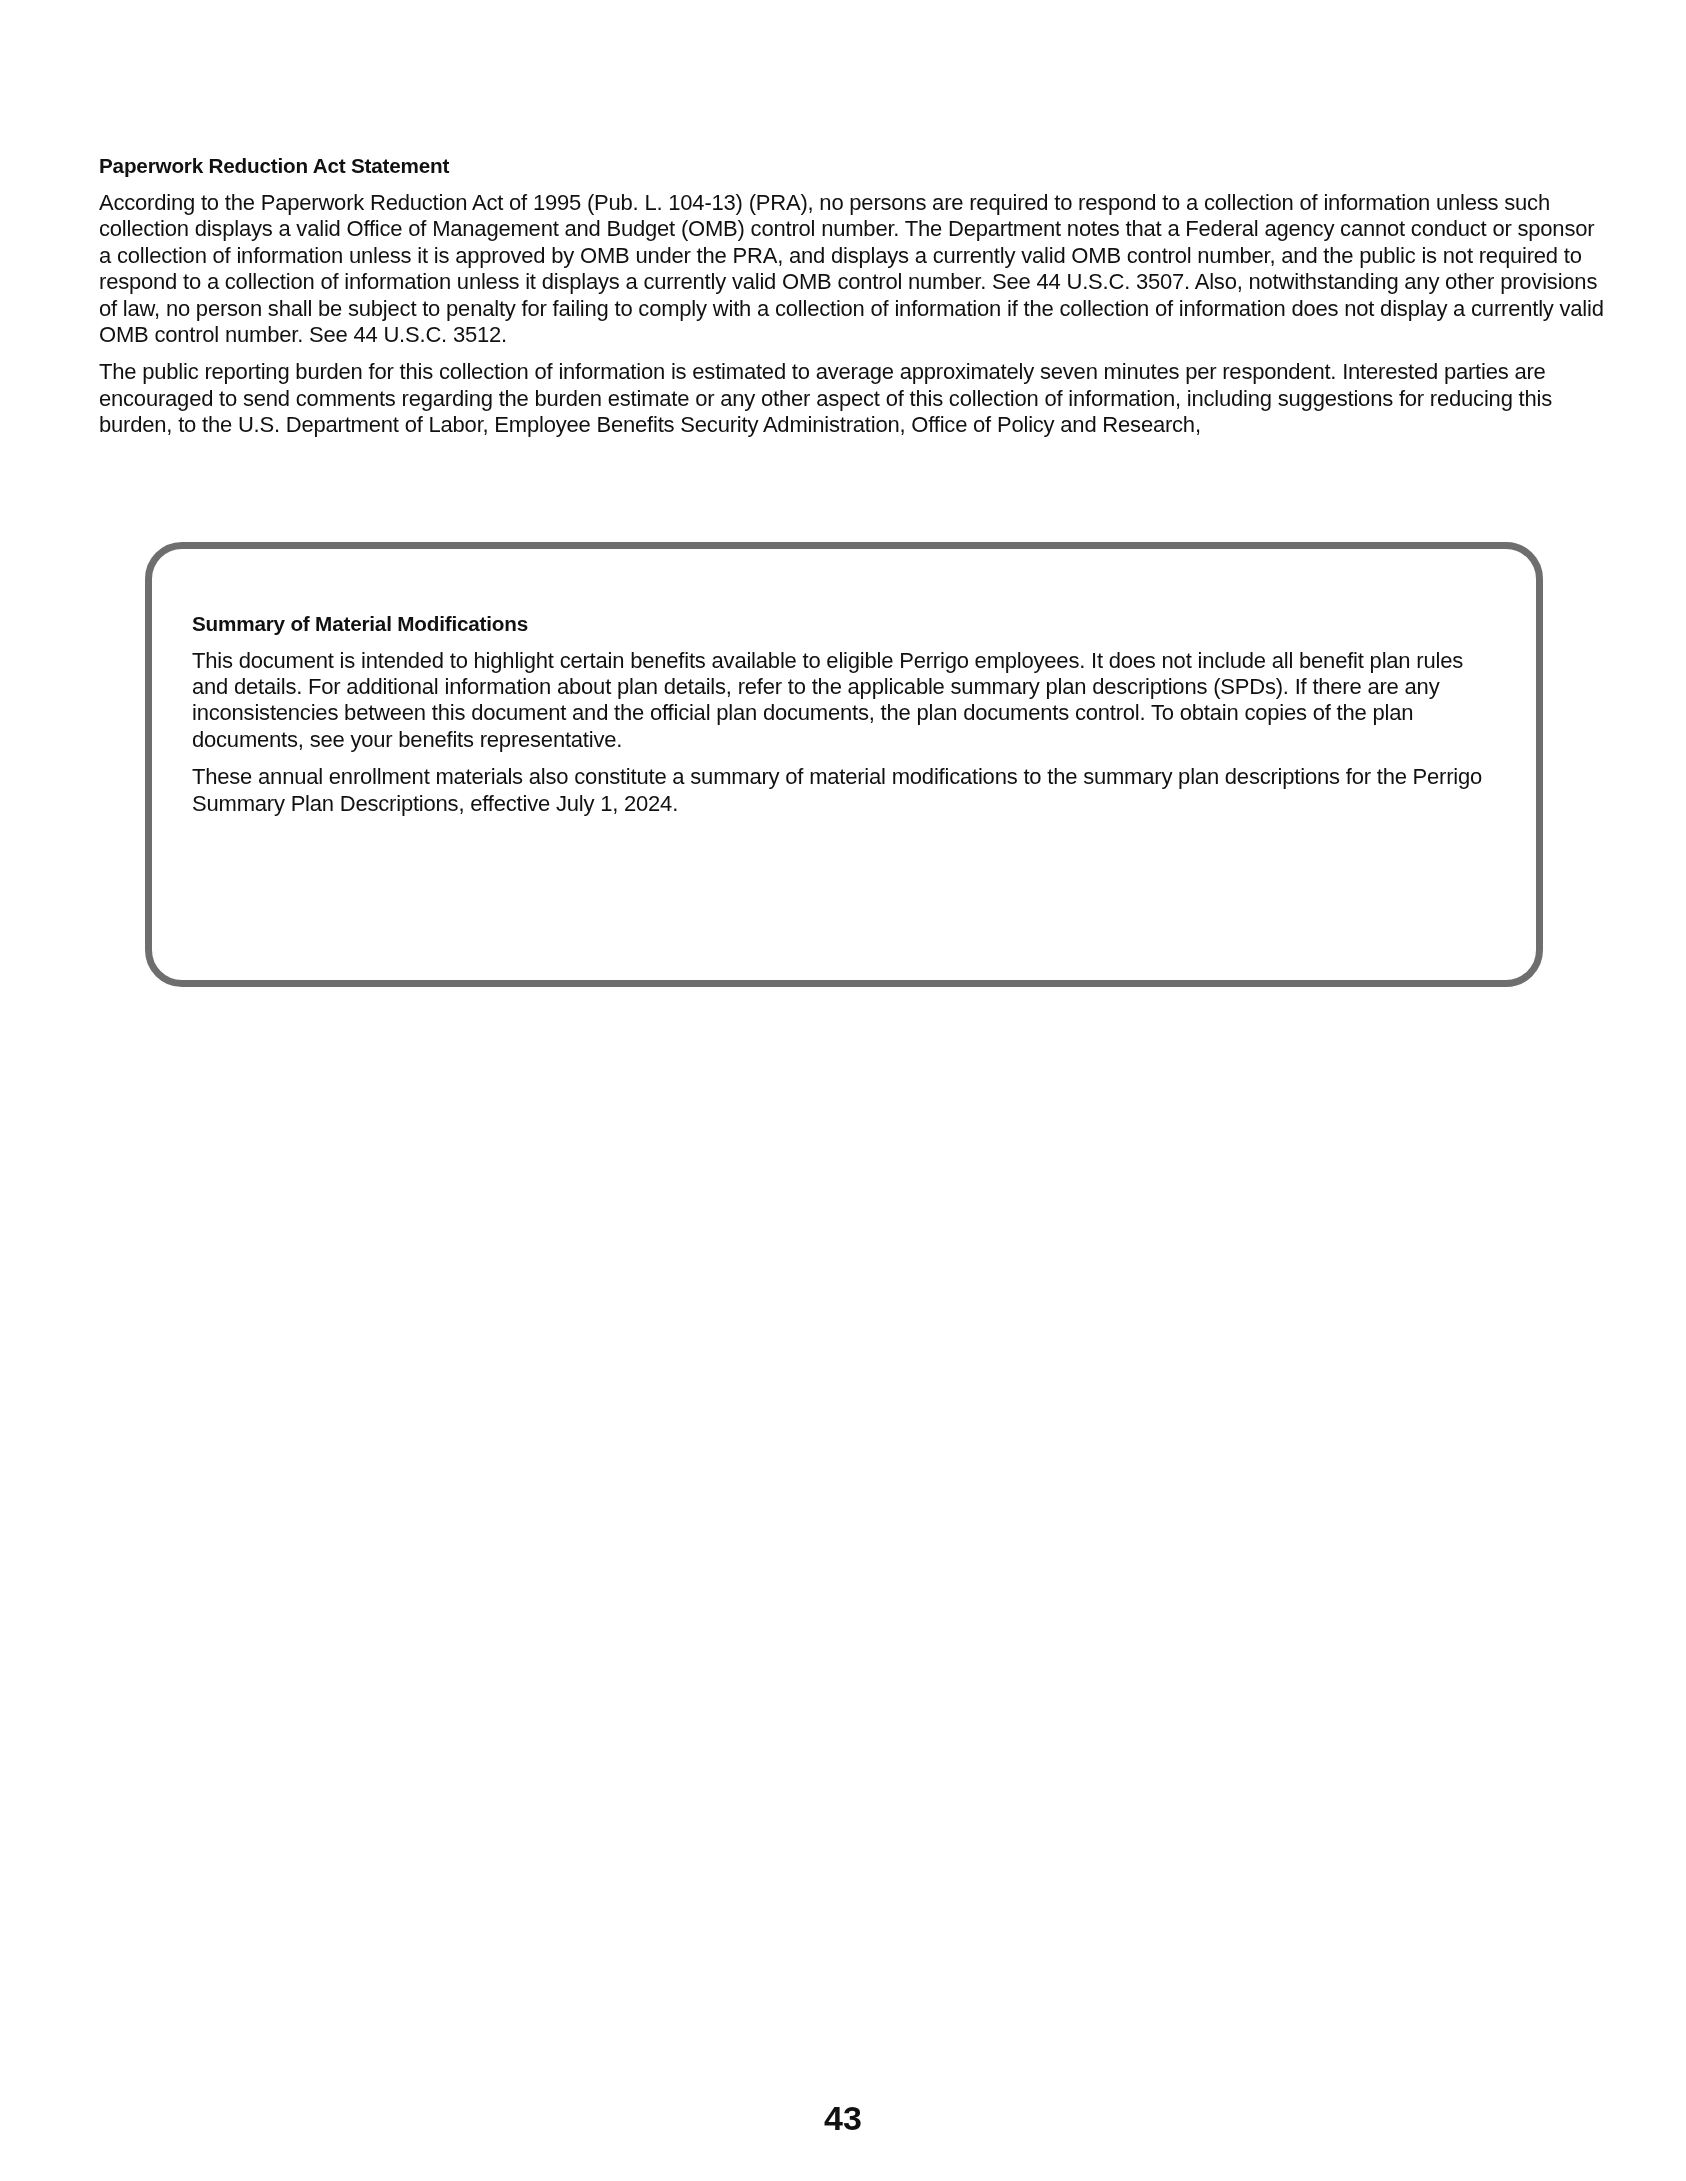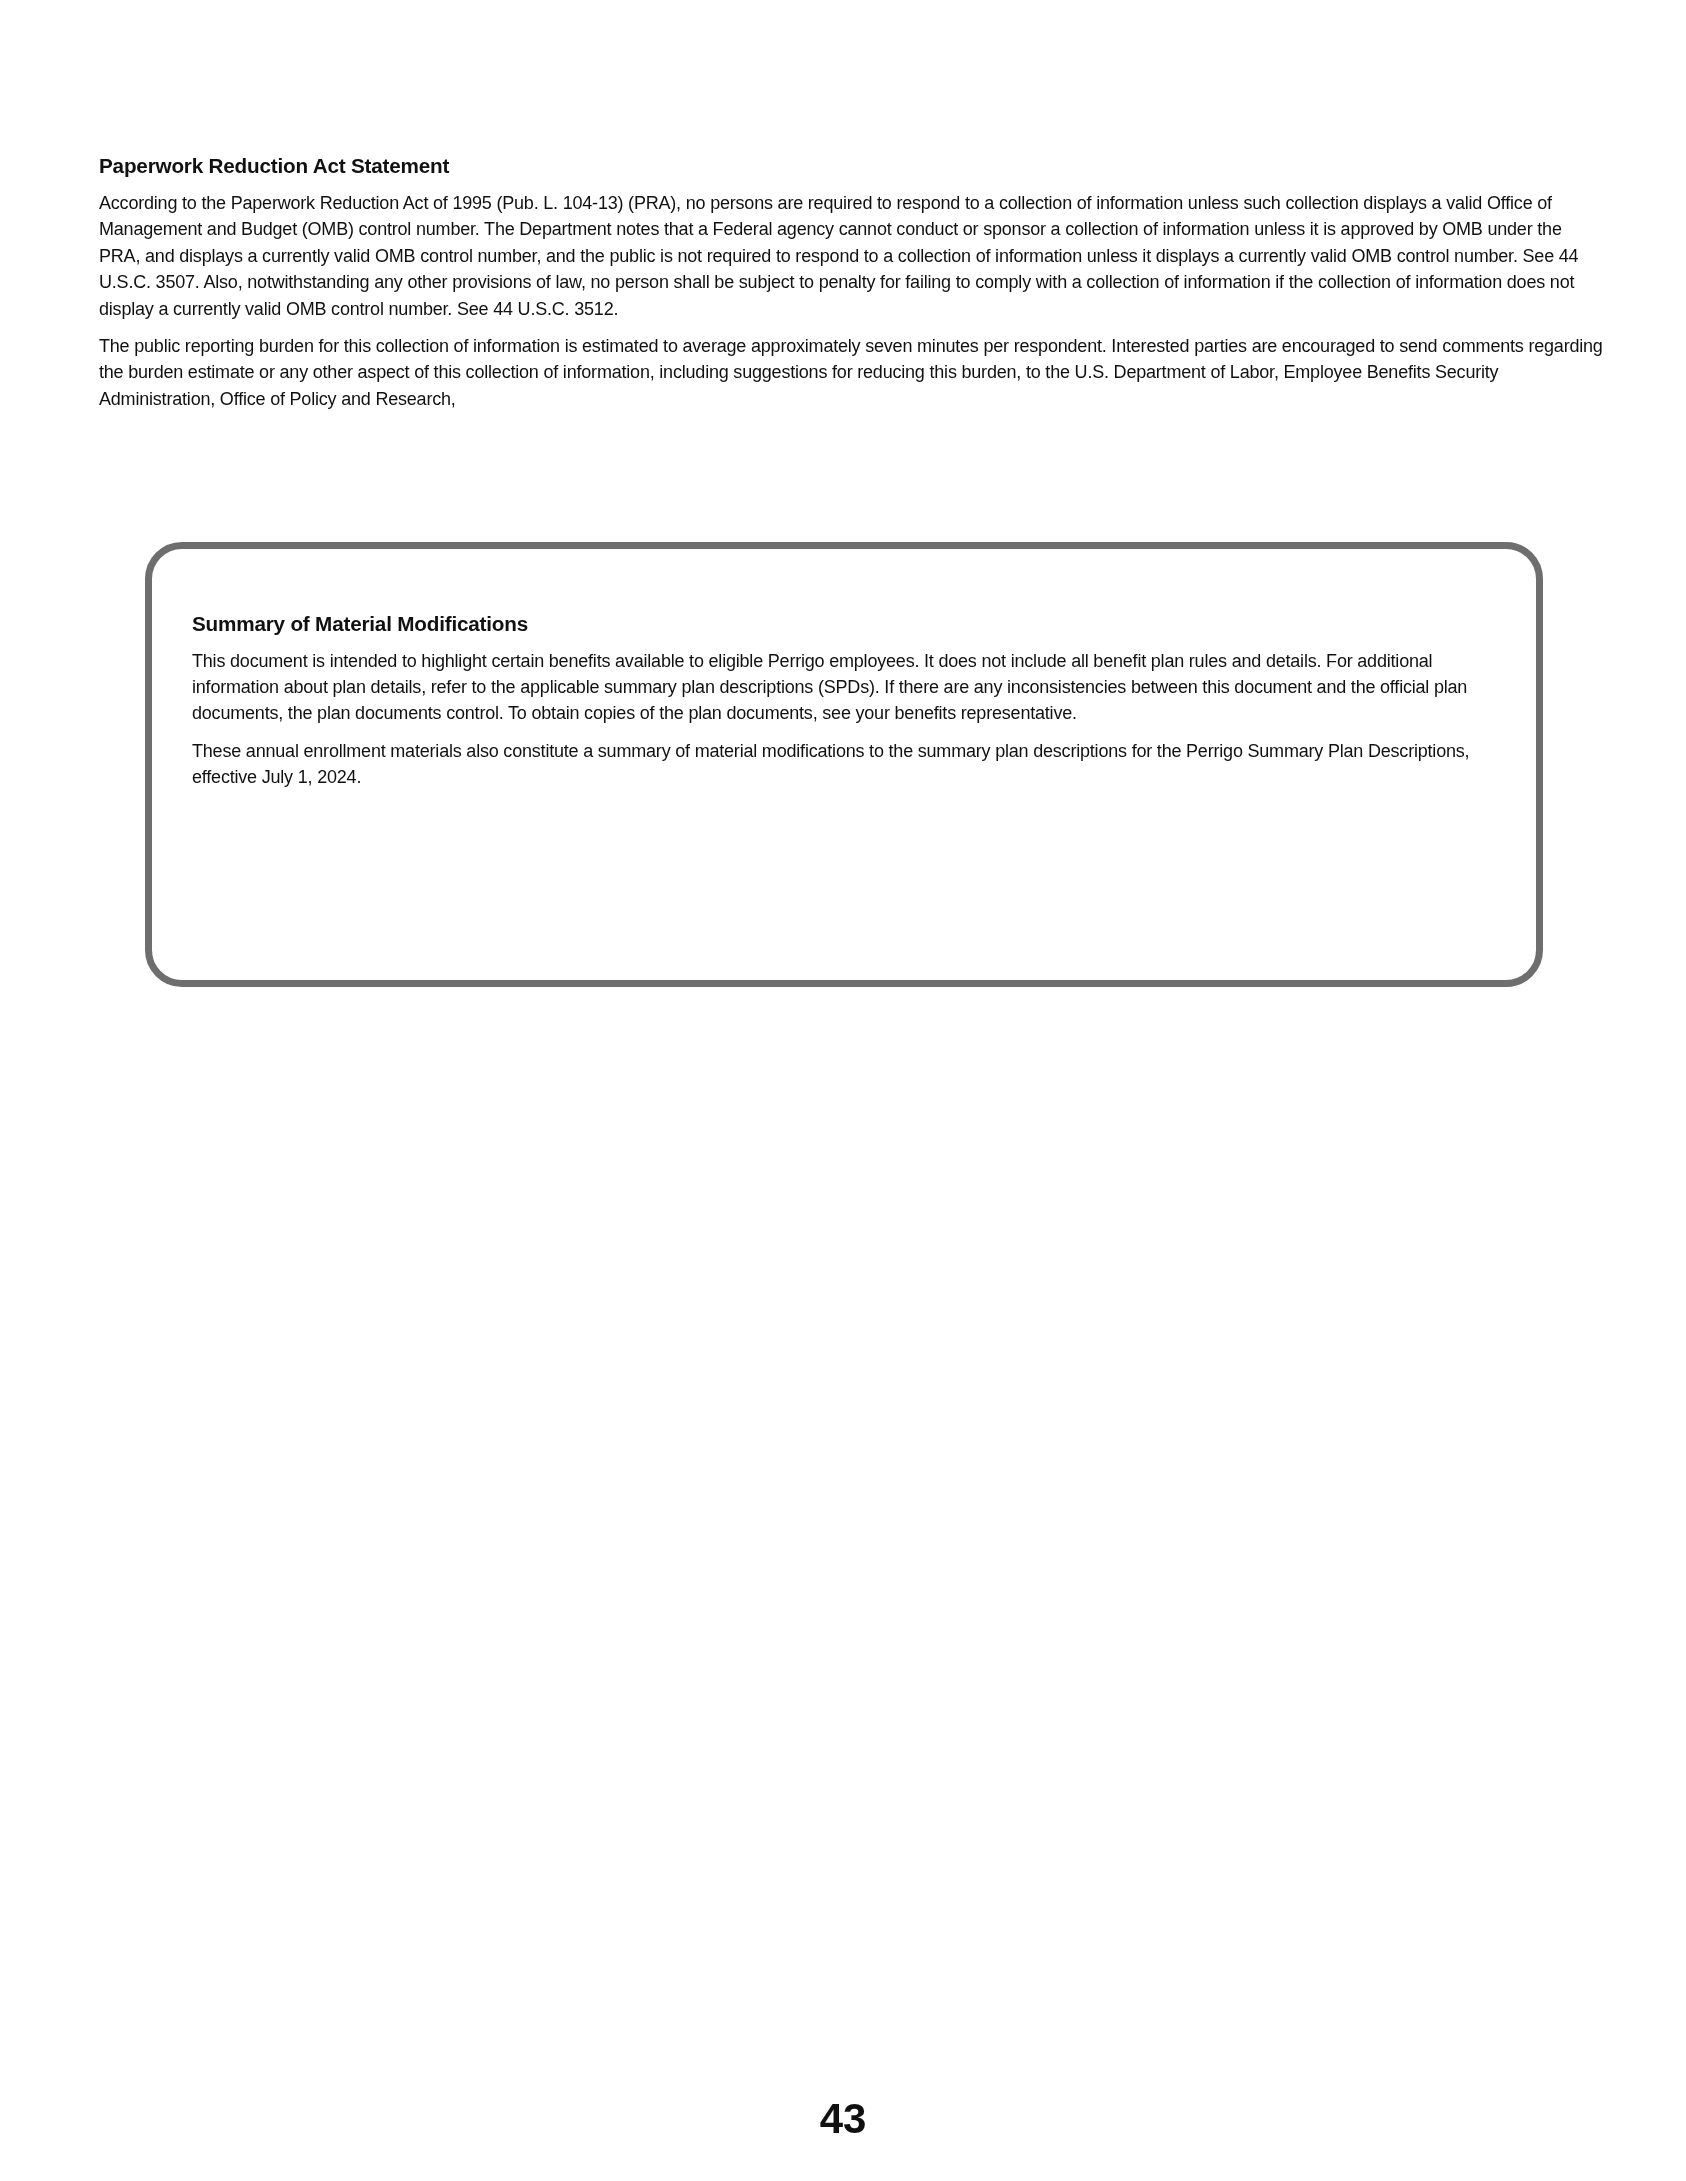--- a/index.html
+++ b/index.html
@@ -9,34 +9,34 @@
       color: #111111;
     }
     .section {
       position: absolute; left: 99px; top: 152px; width: 1506px;
     }
     .heading {
       font-weight: bold; font-size: 20.7px; line-height: 27px;
       margin: 0 0 11px 0; letter-spacing: -0.2px;
     }
     .para {
-      font-size: 18px; line-height: 26.4px; margin: 0 0 11px 0;
+      font-size: 22px; line-height: 26.4px; margin: 0 0 11px 0;
       letter-spacing: -0.2px;
     }
     .box {
       position: absolute; left: 145px; top: 542px; width: 1398px; height: 445px;
       box-sizing: border-box;
       border: 7.3px solid #6e6e6e; border-radius: 37px;
       padding: 33px 44px 0 40px;
     }
     .box .para { margin-bottom: 11px; }
     .box .gap { height: 27.5px; }
     .page-number {
       position: absolute; left: 0; width: 1686px; top: 2099px; text-align: center;
-      font-weight: bold; font-size: 42px; line-height: 39px;
+      font-weight: bold; font-size: 34px; line-height: 39px;
     }
   </style>
 </head>
 <body>
 
 <div class="section">
   <p class="heading">Paperwork Reduction Act Statement</p>
   <p class="para">According to the Paperwork Reduction Act of 1995 (Pub. L. 104-13) (PRA), no persons are required to respond to a collection of information unless such collection displays a valid Office of Management and Budget (OMB) control number. The Department notes that a Federal agency cannot conduct or sponsor a collection of information unless it is approved by OMB under the PRA, and displays a currently valid OMB control number, and the public is not required to respond to a collection of information unless it displays a currently valid OMB control number. See 44 U.S.C. 3507. Also, notwithstanding any other provisions of law, no person shall be subject to penalty for failing to comply with a collection of information if the collection of information does not display a currently valid OMB control number. See 44 U.S.C. 3512.</p>
   <p class="para">The public reporting burden for this collection of information is estimated to average approximately seven minutes per respondent. Interested parties are encouraged to send comments regarding the burden estimate or any other aspect of this collection of information, including suggestions for reducing this burden, to the U.S. Department of Labor, Employee Benefits Security Administration, Office of Policy and Research,</p>
 </div>

